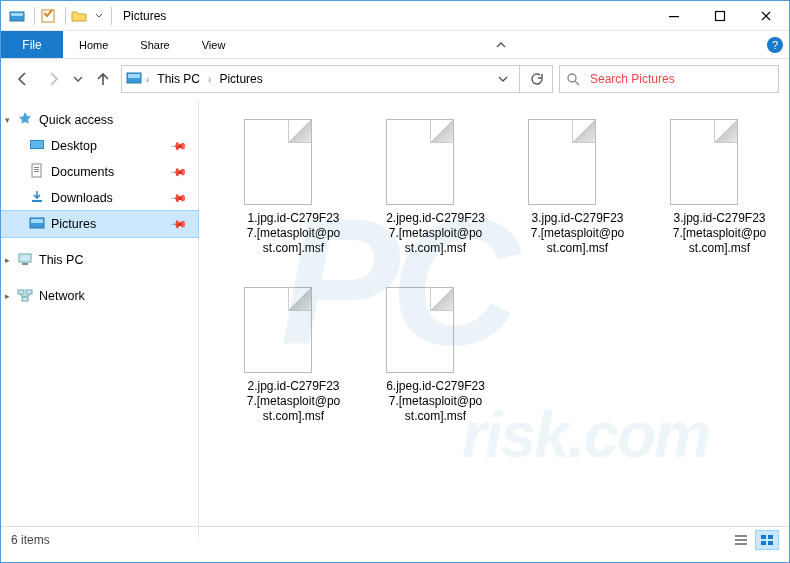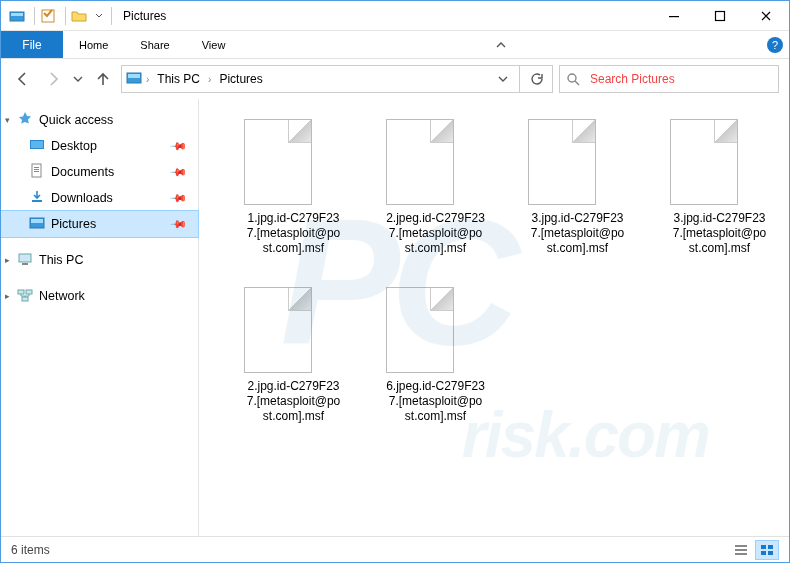--- a/index.html
+++ b/index.html
@@ -42,21 +42,21 @@
 .sb-item .chev { position: absolute; left: 4px; color: #666; font-size: 9px; }
 .sb-spacer { height: 10px; }
 
 .content { flex: 1; padding: 14px 10px; display: flex; flex-wrap: wrap; align-content: flex-start; gap: 4px; position: relative; }
 .file { width: 138px; height: 164px; display: flex; flex-direction: column; align-items: center; padding: 6px 4px; }
 .file .thumb { width: 68px; height: 86px; background: #fff; border: 1px solid #bbb; position: relative; margin-bottom: 6px; }
 .file .thumb::after { content: ""; position: absolute; top: 0; right: 0; width: 22px; height: 22px; background: linear-gradient(135deg, #fff 0%, #fff 48%, #ccc 50%, #e8e8e8 100%); border-left: 1px solid #ccc; border-bottom: 1px solid #ccc; }
 .file .fname { font-size: 12px; text-align: center; line-height: 1.25; word-break: break-all; margin-left: 31px; }
 
 
-.status { position: absolute; bottom: 0; left: 0; right: 0; height: 26px; border-top: 1px solid #e1e1e1; display: flex; align-items: center; padding: 0 10px; font-size: 12px; color: #444; }
+.status { position: absolute; bottom: 10px; left: 0; right: 0; height: 26px; border-top: 1px solid #e1e1e1; display: flex; align-items: center; padding: 0 10px; font-size: 12px; color: #444; }
 .status .views { margin-left: auto; display: flex; gap: 2px; }
 .status .vbtn { width: 24px; height: 20px; border: 1px solid transparent; display: flex; align-items: center; justify-content: center; }
 .status .vbtn.active { background: #cce8ff; border-color: #98d1ff; }
 
 
 .ico { width: 16px; height: 16px; display: inline-block; }
 svg { display: block; }
 
 
 .wm { position: absolute; inset: 0; pointer-events: none; display: flex; align-items: center; justify-content: center; opacity: 0.07; font-size: 180px; font-weight: bold; font-style: italic; color: #0369a1; letter-spacing: -10px; }

